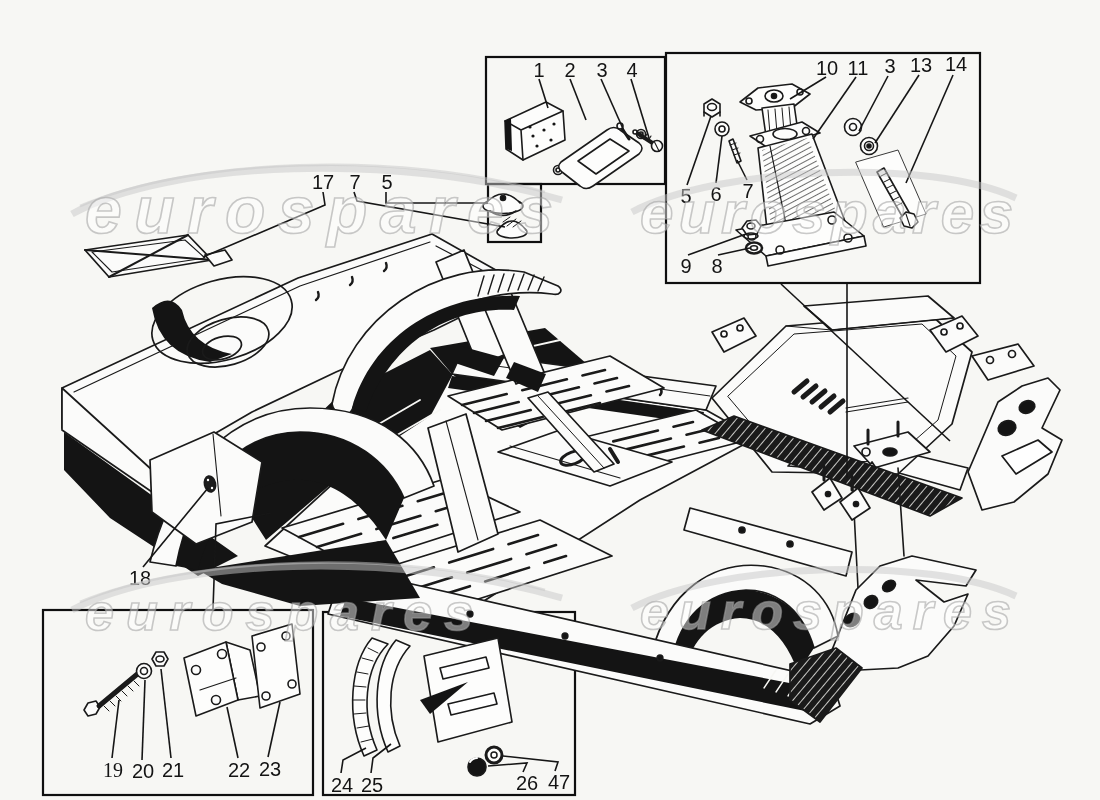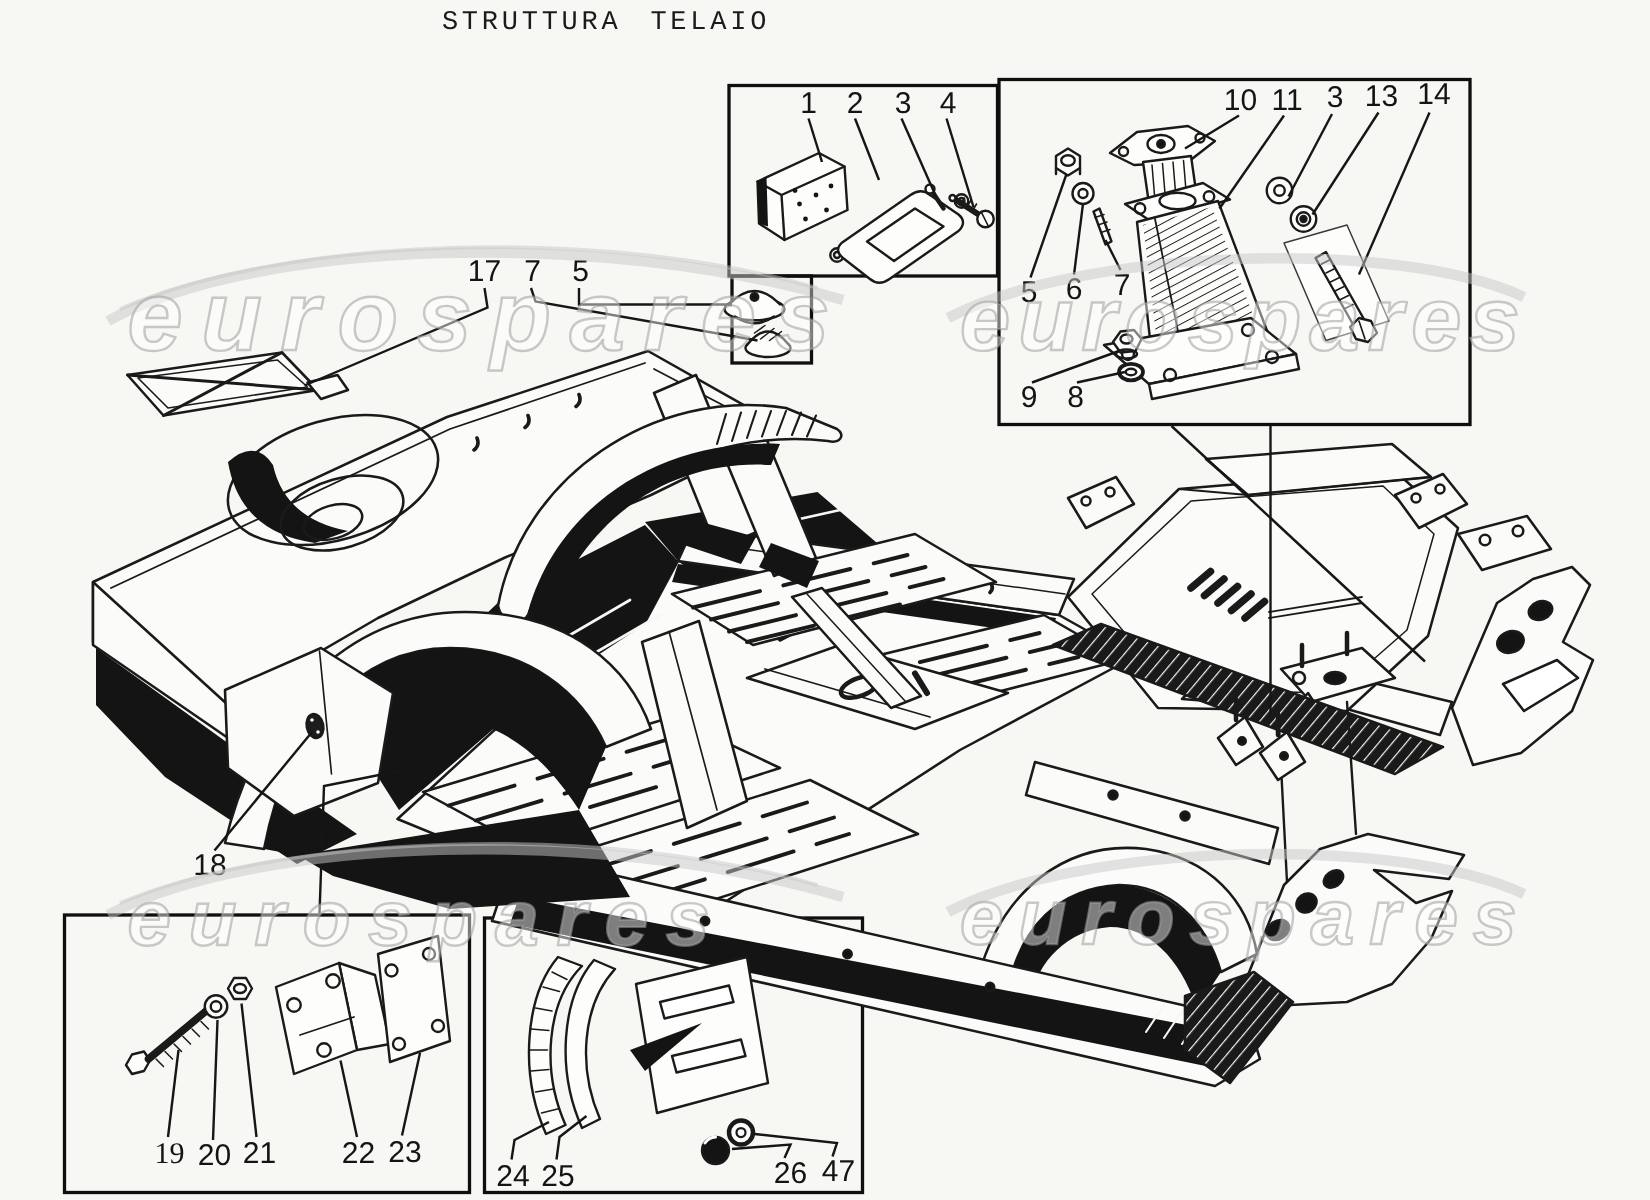--- a/index.html
+++ b/index.html
@@ -13,21 +13,20 @@
   #callouts{position:absolute;left:0;top:0;width:1100px;height:800px;z-index:3;}
   .callout{position:absolute;transform:translate(-50%,-50%);
            font-family:"Liberation Sans",sans-serif;font-size:20px;color:#141414;}
   #wm{z-index:4;pointer-events:none;}
 </style>
 </head>
 <body>
 
 <div id="stage">
 
-  <div id="page-title">STRUTTURA TELAIO</div>
 
   <svg id="art" width="1100" height="800" viewBox="0 0 1100 800">
     <defs>
       <pattern id="hatchDark" width="7" height="7" patternUnits="userSpaceOnUse" patternTransform="rotate(40)">
         <rect width="7" height="7" fill="#1a1a1a"></rect>
         <line x1="0" y1="0" x2="0" y2="7" stroke="#f6f6f3" stroke-width="1.6"></line>
       </pattern>
       <pattern id="hatchLines" width="5" height="5" patternUnits="userSpaceOnUse" patternTransform="rotate(62)">
         <line x1="0" y1="0" x2="0" y2="5" stroke="#1c1c1c" stroke-width="1.3"></line>
       </pattern>

